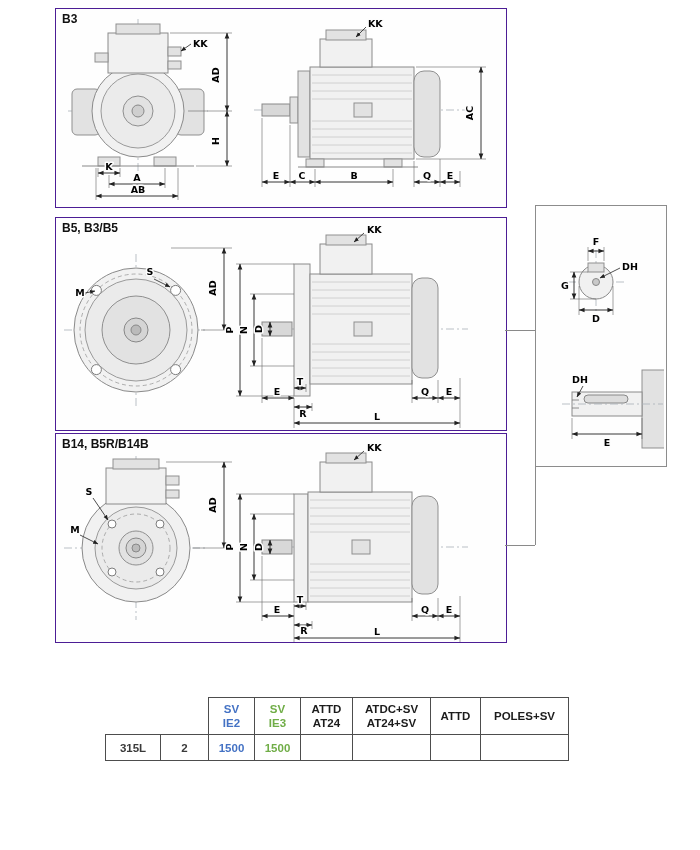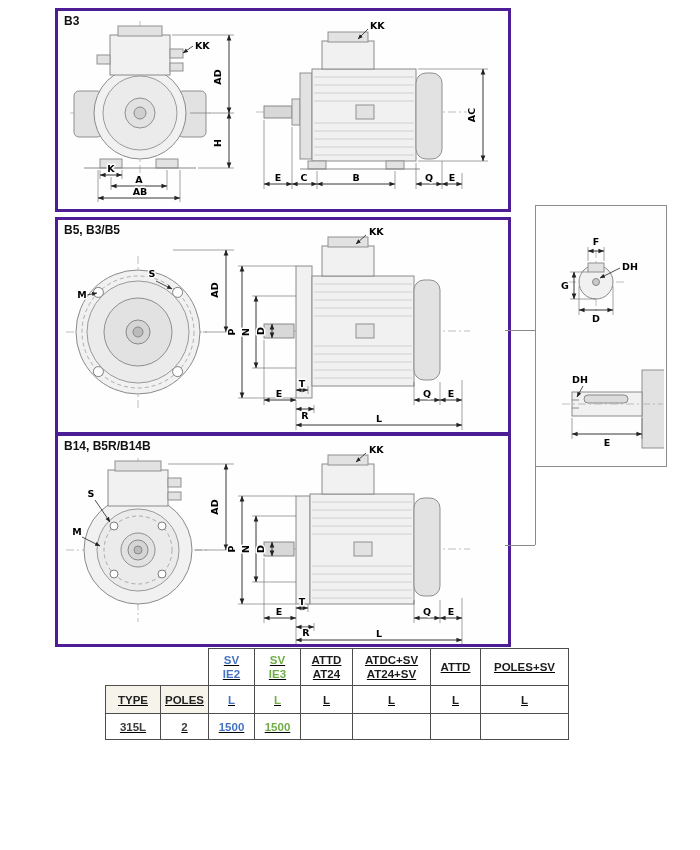--- a/index.html
+++ b/index.html
@@ -1,18 +1,18 @@
 <!DOCTYPE html>
 <html><head>
 <meta charset="utf-8">
 <style>
   html,body { margin:0; padding:0; background:#fff; }
   #sheet { position:relative; width:700px; height:850px; background:#fff; overflow:hidden;
            font-family:"Liberation Sans",sans-serif; }
-  .panel { position:absolute; background:#fefefe; border:3px solid #4c1d95; }
+  .panel { position:absolute; background:#fefefe; border:1px solid #4c1d95; }
   .panel-title { position:absolute; top:3px; left:6px; font:bold 12px "Liberation Sans",sans-serif; color:#111; z-index:2; }
   .detailbox { position:absolute; background:#fefefe; border:1px solid #8c8c8c; }
   .connector { position:absolute; background:#8a8a8a; }
 
   
   .part  { fill:#f1f1f1; stroke:#8a8a8a; stroke-width:1; }
   .part2 { fill:#e2e2e2; stroke:#8f8f8f; stroke-width:1; }
   .part3 { fill:#ebebeb; stroke:#9a9a9a; stroke-width:1; }
   .shaftf{ fill:#d8d8d8; stroke:#888; stroke-width:1; }
   .fin   { stroke:#d0d0d0; stroke-width:1; }
@@ -20,22 +20,22 @@
   .bolt  { fill:none; stroke:#9a9a9a; stroke-width:0.8; stroke-dasharray:4 3; }
   .hole  { fill:#fff; stroke:#7d7d7d; stroke-width:1; }
   .dim   { stroke:#222; stroke-width:0.9; fill:none; }
   .ext   { stroke:#666; stroke-width:0.6; }
   .ldr   { stroke:#222; stroke-width:0.8; fill:none; }
   .thin  { stroke:#777; stroke-width:0.8; }
   .lbl   { font:bold 9.5px "DejaVu Sans",sans-serif; fill:#000;
            stroke:#fdfdfd; stroke-width:3px; paint-order:stroke; stroke-linejoin:round; }
 
   
-  .dim-table { position:absolute; left:105px; top:648px; border-collapse:collapse;
-               font-family:"Liberation Sans",sans-serif;text-decoration:underline; }
+  .dim-table { position:absolute; left:105px; top:697px; border-collapse:collapse;
+               font-family:"Liberation Sans",sans-serif; }
   .dim-table td { border:1px solid #4d4d4d; text-align:center; vertical-align:middle;
                   padding:0 3px; background:#fff; }
   .dim-table td.blank { border:none; background:transparent; }
   .grp    { font-weight:bold; font-size:11.5px; line-height:1.25; height:36px; color:#1c1c1c; }
   .rowhdr { font-weight:bold; font-size:11.5px; height:27px; color:#222; background:#f6f3ea !important; }
   .dimL   { font-weight:bold; font-size:11.5px; height:27px; color:#1c1c1c; }
   .val    { font-weight:bold; font-size:11.5px; height:25px; color:#3a3a3a; }
   .c-blue  { color:#4472C4; }
   .c-green { color:#70AD47; }
 </style>
@@ -431,30 +431,20 @@
       <td class="grp">
         <div>ATTD</div>
         <div></div>
       </td>
       <td class="grp">
         <div>POLES+SV</div>
         <div></div>
       </td>
     </tr>
     <tr>
-      <td class="rowhdr">TYPE</td>
-      <td class="rowhdr">POLES</td>
-      <td class="dimL c-blue">L</td>
-      <td class="dimL c-green">L</td>
-      <td class="dimL">L</td>
-      <td class="dimL">L</td>
-      <td class="dimL">L</td>
-      <td class="dimL">L</td>
-    </tr>
-    <tr>
       <td class="val">315L</td>
       <td class="val">2</td>
       <td class="val c-blue">1500</td>
       <td class="val c-green">1500</td>
       <td class="val"></td>
       <td class="val"></td>
       <td class="val"></td>
       <td class="val"></td>
     </tr>
   </tbody>

